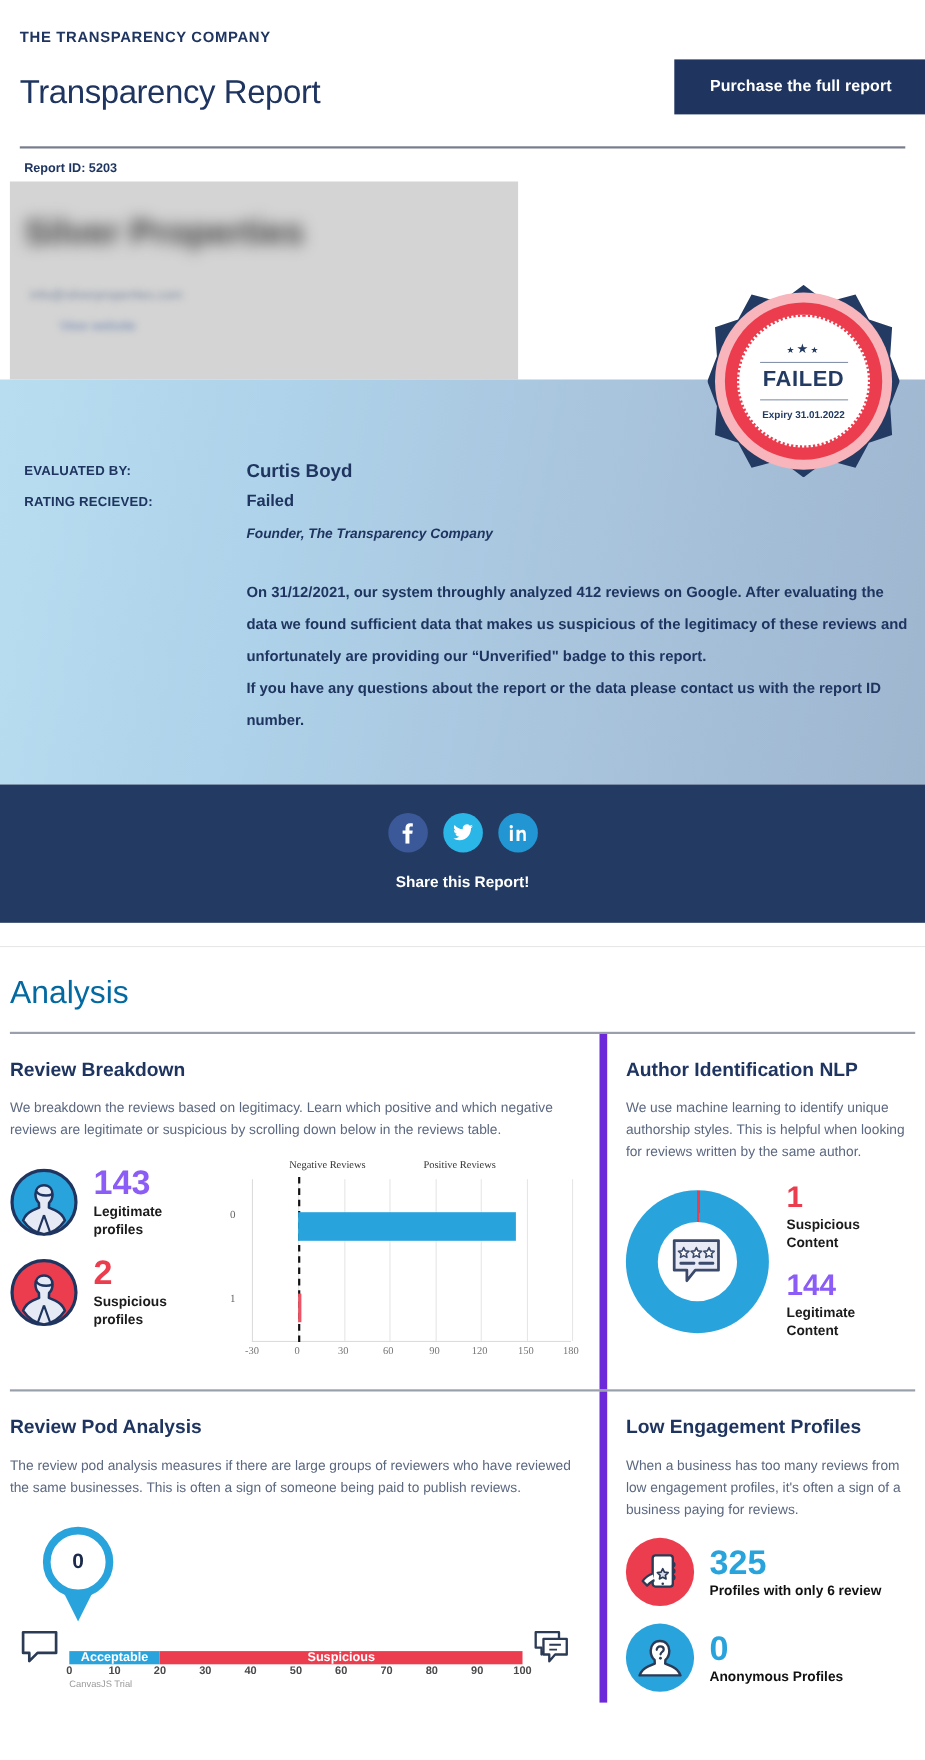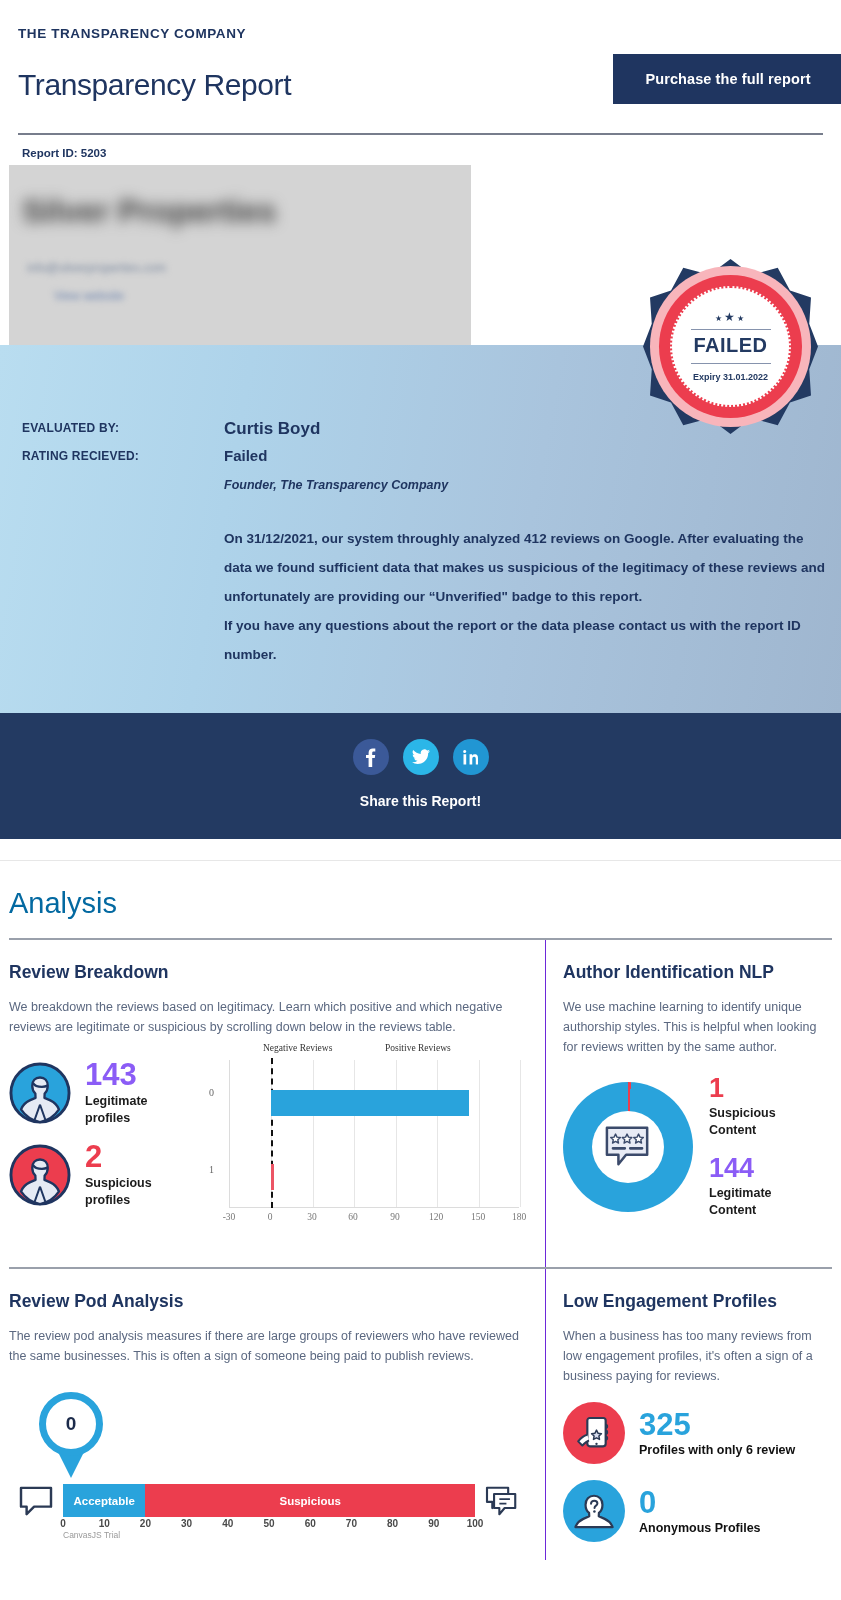--- a/index.html
+++ b/index.html
@@ -135,42 +135,42 @@
   }
 
   
   .analysis-wrap { padding: 0 9px; }
   .spacer-gray { height: 22px; background: #fff; border-bottom: 1px solid #e7e7e7; }
   .analysis-title {
     font-size: 29px; color: #0369a1; font-weight: 400; padding: 26px 0 18px 0;
   }
   .hr-thick { border-top: 2px solid #9aa0ab; }
   .grid2 { display: flex; }
-  .col-left { width: 536px; padding: 22px 12px 26px 0; }
-  .col-right { width: 287px; padding: 22px 0 10px 17px; border-left: 1px solid #6d28d9; }
+  .col-left { width: 536px; padding: 22px 12px 10px 0; }
+  .col-right { width: 287px; padding: 22px 0 10px 17px; border-left: 7px solid #6d28d9; }
   .sec-title { font-size: 17.5px; font-weight: bold; color: #1f3560; }
   .sec-desc {
     font-size: 12.5px; color: #5b6880; line-height: 20px; margin-top: 14px;
   }
 
   
   .stat-row { display: flex; align-items: center; gap: 14px; margin-top: 14px; }
   .stat-num { font-size: 31px; font-weight: bold; line-height: 1; }
   .num-blue { color: #8b5cf6; }
   .num-red { color: #ec3d4e; }
   .stat-label {
     font-size: 12.5px; font-weight: bold; color: #1b1b1b; line-height: 17px;
     margin-top: 3px;
   }
 
   .breakdown-flex { display: flex; align-items: flex-start; }
   .breakdown-stats { width: 190px; padding-top: 8px; }
 
   
-  .chart-box { width: 330px; height: 200px; position: relative; margin-top: 4px; }
+  .chart-box { width: 330px; height: 200px; position: relative; margin-top: 16px; }
   .chart-hdr { display: flex; font-size: 9.5px; color: #333; font-family: "Liberation Serif", serif; }
   .chart-hdr .neg { position: absolute; left: 64px; top: 2px; }
   .chart-hdr .pos { position: absolute; left: 186px; top: 2px; }
   .plot {
     position: absolute; left: 30px; top: 19px; width: 290px; height: 148px;
     border-left: 1px solid #dcdcdc; border-bottom: 1px solid #dcdcdc;
   }
   .vgrid { position: absolute; top: 0; bottom: 0; width: 1px; background: #e6e6e6; }
   .zero-line {
     position: absolute; top: -2px; bottom: -1px; width: 0;
@@ -215,21 +215,21 @@
     position: relative; z-index: 2;
   }
   .pin-tip {
     position: absolute; left: 16px; top: 54px; width: 0; height: 0;
     border-left: 16px solid transparent; border-right: 16px solid transparent;
     border-top: 32px solid #29a3dc; z-index: 1;
   }
   .pod-bar-row { position: absolute; left: 0; top: 100px; width: 520px;
     display: flex; align-items: center; }
   .pod-icon-l { width: 54px; display: flex; justify-content: center; }
-  .pod-bar { width: 412px; height: 33px; display: flex; position: relative; }
+  .pod-bar { width: 412px; height: 33px; display: flex; position: relative; align-items: flex-end; }
   .seg-blue { background: #29a3dc; display: flex; align-items: center;
     justify-content: center; }
   .seg-red { background: #ec3d4e; display: flex; align-items: center;
     justify-content: center; }
   .seg-txt { color: #fff; font-size: 11.5px; font-weight: bold; }
   .pod-icon-r { width: 54px; display: flex; justify-content: center; }
   .pod-axis { position: absolute; left: 54px; top: 134px; width: 412px; height: 16px; }
   .pod-tick {
     position: absolute; font-size: 10px; color: #4a4a4a; transform: translateX(-50%);
     font-weight: bold;

